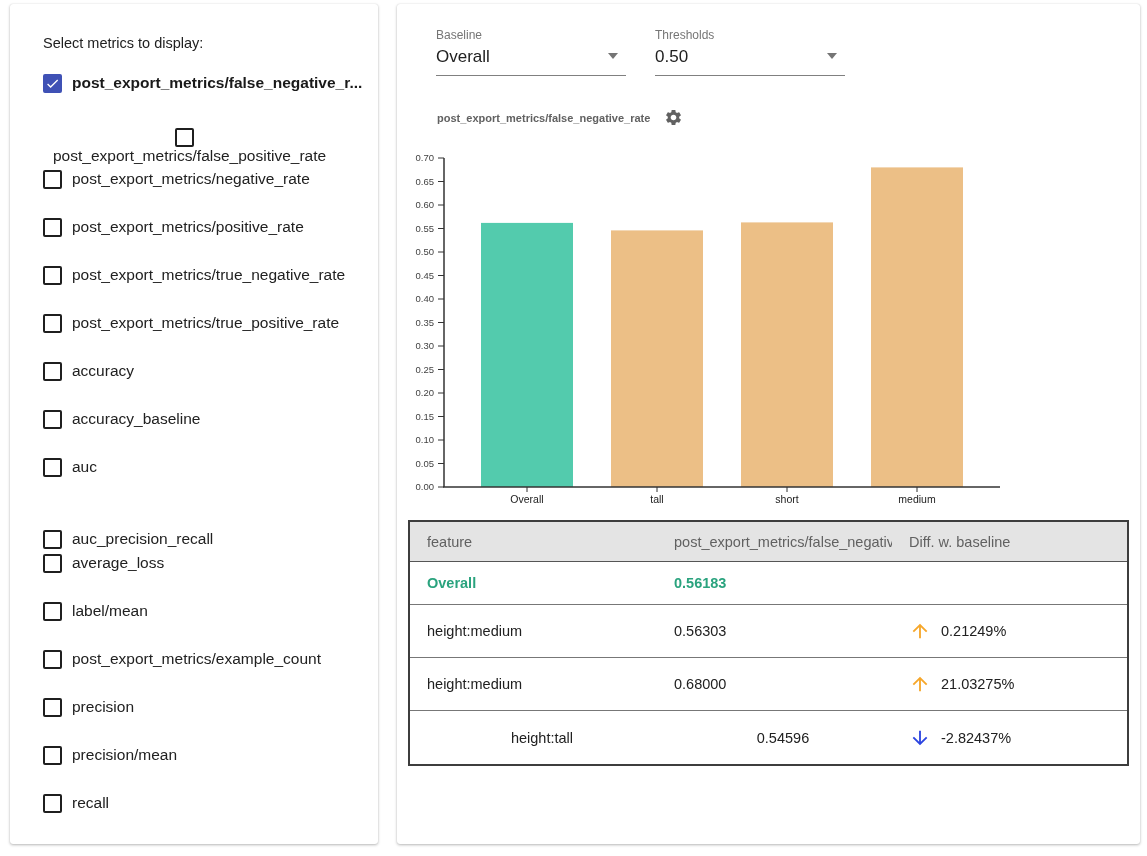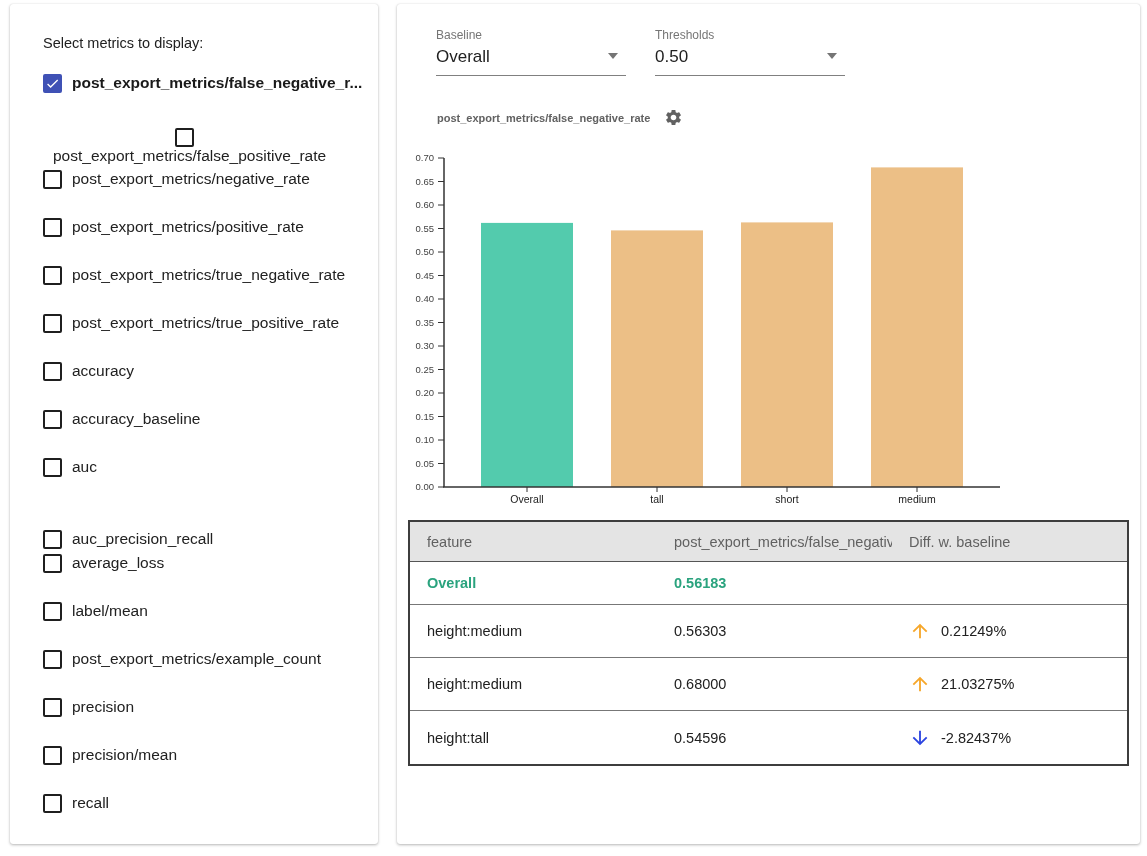--- a/index.html
+++ b/index.html
@@ -67,21 +67,21 @@
   
   .metrics-table {
     position:absolute; left:11px; top:516px; width:721px;
     border:2px solid #3d3d3d; background:#fff;
   }
   .t-grid { display:grid; grid-template-columns:247px 235px 1fr; align-items:center; }
   .t-header { height:40px; background:#e4e4e4; border-bottom:1px solid #555; }
   .t-header .t-cell { font-size:14.5px; color:#616161; }
   .t-cell { padding-left:17px; white-space:nowrap; overflow:hidden; }
   .t-row { height:53px; border-bottom:1px solid #777; font-size:14.5px; color:#212121; }
-  .t-row:last-child { border-bottom:none; }
+  .t-row:last-child { border-bottom:none;text-align:center; }
   .t-row.baseline { height:43px; }
   .t-row.baseline .t-cell { color:#2aa37e; font-weight:bold; }
   .diff-wrap { display:flex; align-items:center; gap:10px; }
   .diff-wrap svg { width:22px; height:22px; }
 </style>
 </head>
 <body>
 
 <div class="card" id="left-card">
   <div class="panel-title">Select metrics to display:</div>

